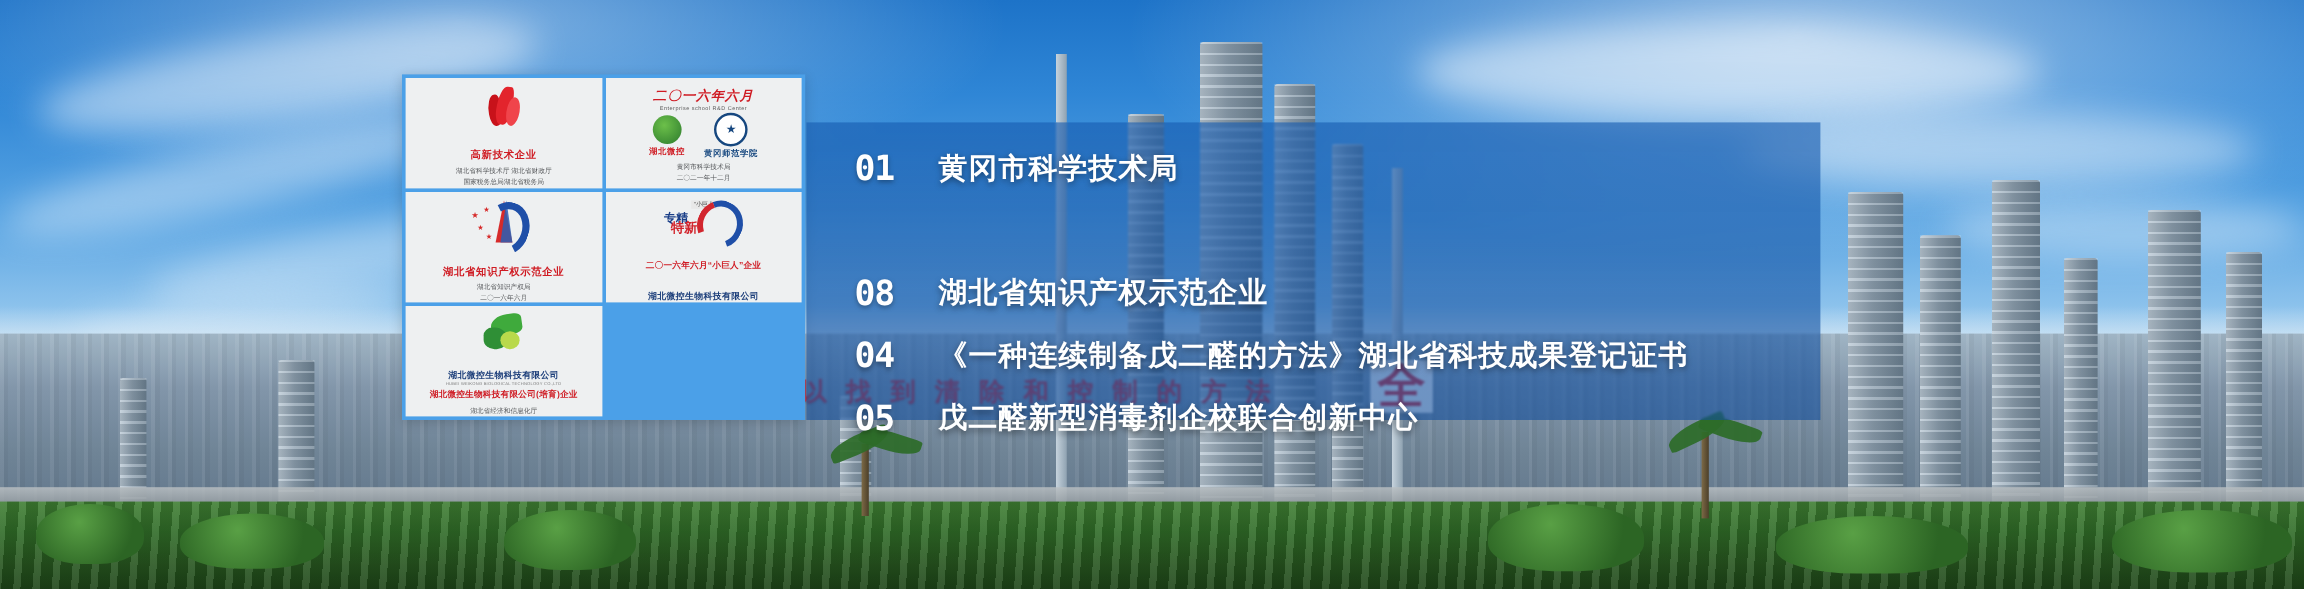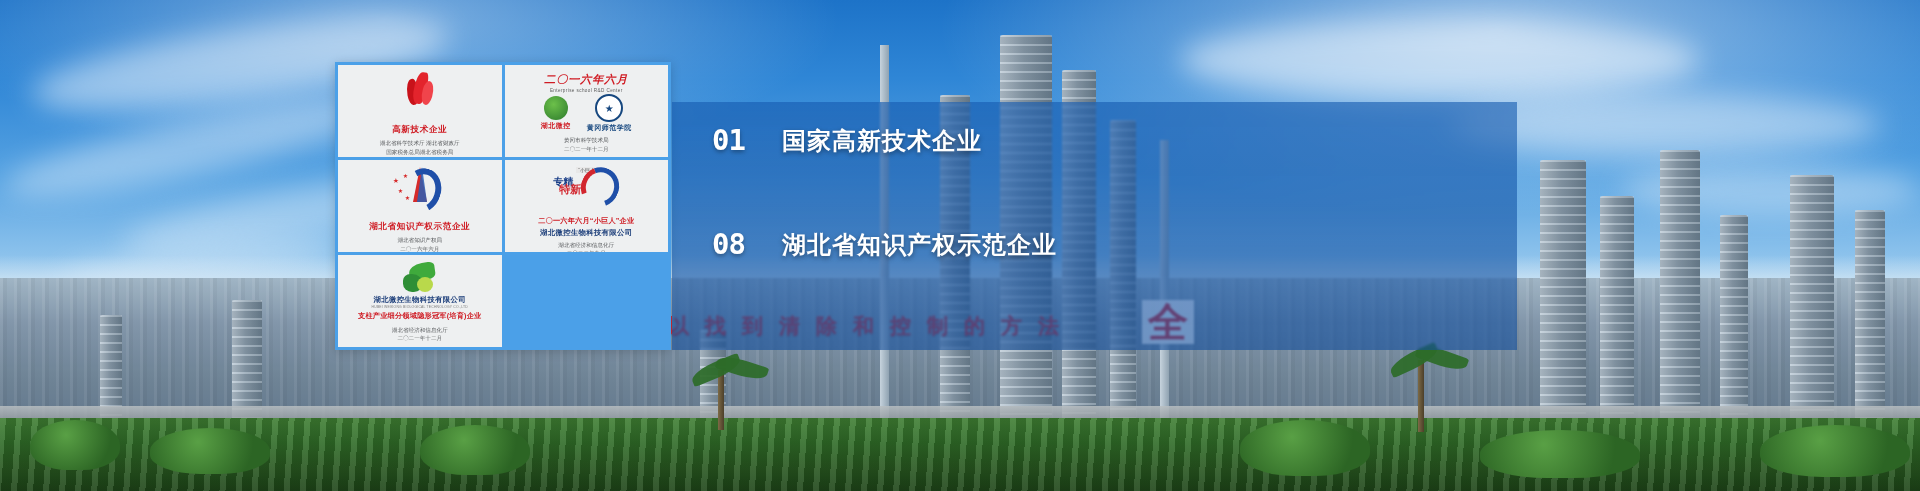--- a/index.html
+++ b/index.html
@@ -84,21 +84,21 @@
   .cert{
     background:#eef0f1;position:relative;display:flex;flex-direction:column;
     align-items:center;justify-content:flex-start;padding:7px 4px 4px;box-sizing:border-box;overflow:hidden;
   }
   .cert .logo{height:40px;display:flex;align-items:center;justify-content:center;gap:6px;}
   .cert .title{
     color:#cf1b23;font-weight:700;font-size:8.6px;letter-spacing:.6px;
     text-align:center;line-height:1.2;margin-top:18px;white-space:nowrap;
   }
   .cert .title.small{font-size:7.2px;letter-spacing:.2px;}
-  .cert .subtitle{color:#1c3e7a;font-weight:700;font-size:7.4px;letter-spacing:.3px;text-align:right;margin-top:2px;}
+  .cert .subtitle{color:#1c3e7a;font-weight:700;font-size:7.4px;letter-spacing:.3px;text-align:right;margin-top:16px;}
   .cert .sublatin{color:#7b7b7b;font-size:3.4px;letter-spacing:.2px;text-align:center;}
   .cert .issuer{
     color:#55575a;font-size:5.6px;line-height:1.55;text-align:center;margin-top:5px;white-space:pre-line;
   }
 
   
   .flame{width:30px;height:34px;position:relative;}
   .flame .f1{position:absolute;left:9px;top:0;width:13px;height:32px;background:#e3242c;
     border-radius:60% 20% 50% 40% / 70% 30% 60% 40%;transform:rotate(8deg);}
   .flame .f2{position:absolute;left:2px;top:7px;width:11px;height:26px;background:#c8121a;
@@ -280,30 +280,38 @@
     <div class="cert">
       <div class="logo" style="height:32px;">
         <div class="greenlogo">
             <div class="gl1"></div>
             <div class="gl2"></div>
             <div class="gl3"></div>
           </div>
       </div>
       <div class="subtitle">湖北微控生物科技有限公司</div>
       <div class="sublatin">HUBEI WEIKONG BIOLOGICAL TECHNOLOGY CO.,LTD</div>
-      <div class="title small" style="margin-top:3px;">支柱产业细分领域隐形冠军(培育)企业</div>
+      <div class="title small" style="margin-top:3px;">湖北微控生物科技有限公司(培育)企业</div>
       <div class="issuer">湖北省经济和信息化厅
 二〇二一年十二月</div>
     </div>
   </div>
 
   <div id="panel">
     <div class="row r0">
       <span class="num">01</span>
-      <span class="txt">国家高新技术企业</span>
+      <span class="txt">黄冈市科学技术局</span>
     </div>
     <div class="row r2">
       <span class="num">08</span>
       <span class="txt">湖北省知识产权示范企业</span>
     </div>
+    <div class="row r3">
+      <span class="num">04</span>
+      <span class="txt">《一种连续制备戊二醛的方法》湖北省科技成果登记证书</span>
+    </div>
+    <div class="row r4">
+      <span class="num">05</span>
+      <span class="txt">戊二醛新型消毒剂企校联合创新中心</span>
+    </div>
   </div>
 
 </div>
 
 </body></html>

